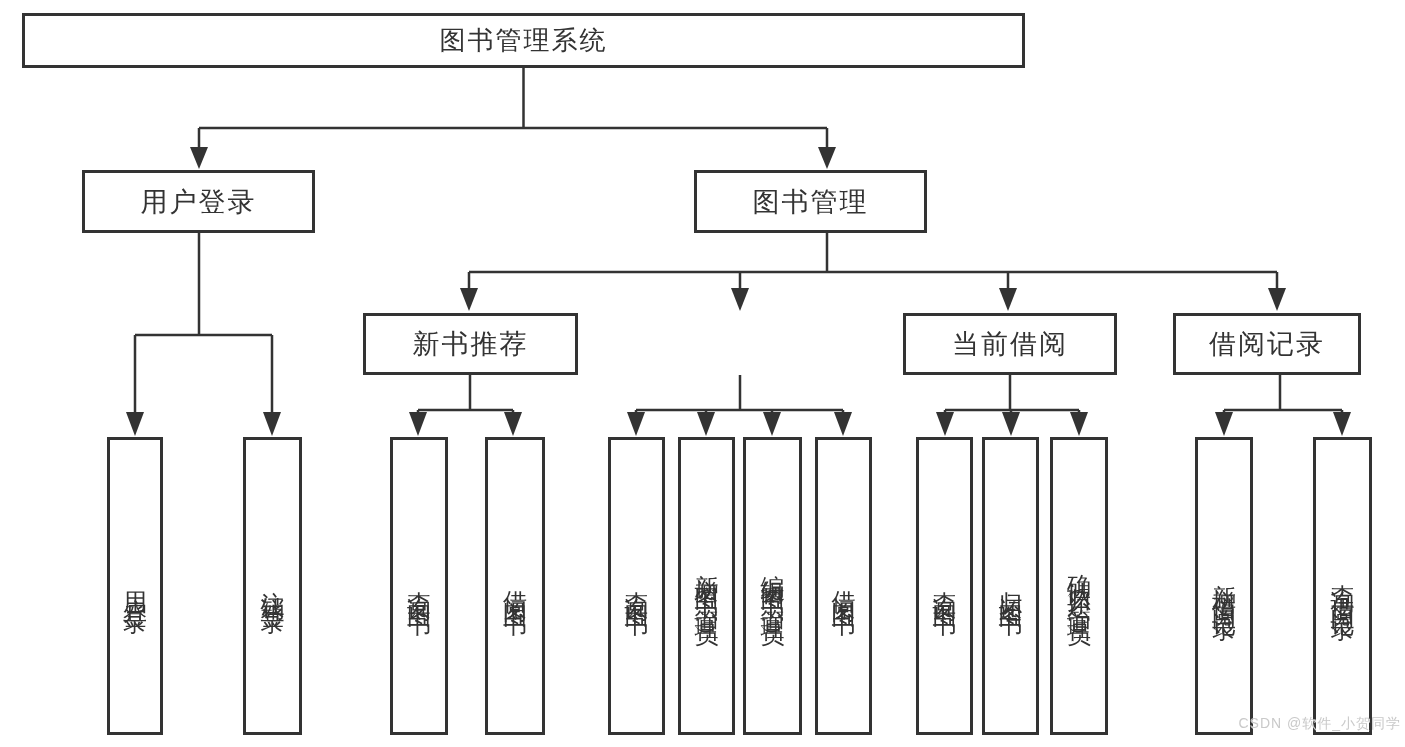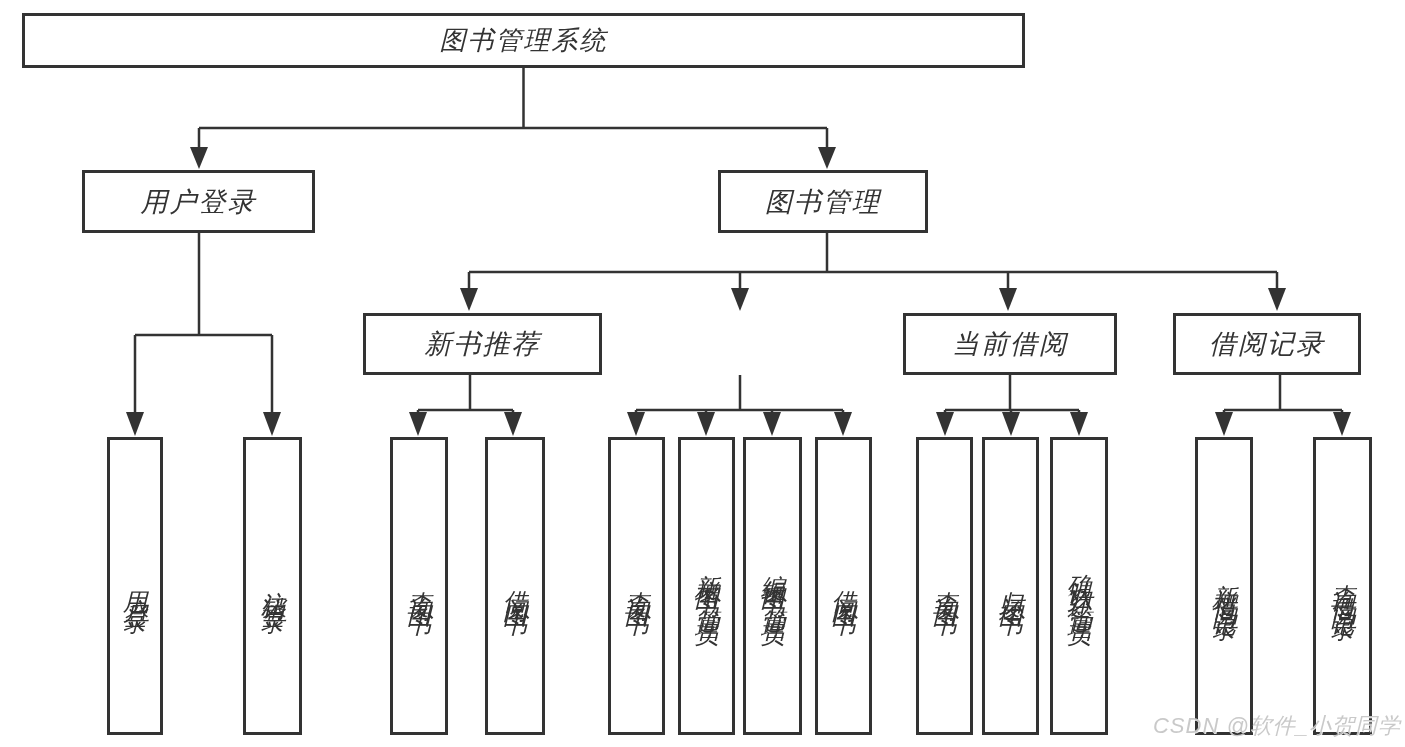--- a/index.html
+++ b/index.html
@@ -3,21 +3,20 @@
 <meta charset="utf-8">
 <style>
   html, body { margin: 0; padding: 0; background: #ffffff; }
   #stage {
     position: relative;
     width: 1405px;
     height: 747px;
     background: #ffffff;
     font-family: "Liberation Sans", sans-serif;
     overflow: hidden;
-    font-style: italic;
   }
   #connectors {
     position: absolute;
     left: 0; top: 0;
     width: 1405px; height: 747px;
   }
   .box {
     position: absolute;
     box-sizing: border-box;
     border: 3px solid #333333;
@@ -43,22 +42,22 @@
   }
   .leaf .vtext {
     writing-mode: vertical-rl;
     text-orientation: mixed;
     letter-spacing: 7px;
     line-height: 1.0;
   }
   #watermark {
     position: absolute;
     right: 4px;
-    bottom: 6px;
-    font-size: 22px;
+    bottom: 14px;
+    font-size: 14px;
     color: rgba(198, 198, 198, 0.95);
     text-shadow: 1px 1px 0 rgba(255,255,255,0.85);
     letter-spacing: 1px;
     white-space: nowrap;
     z-index: 10;
   }
 </style>
 </head>
 <body>
 
@@ -107,25 +106,25 @@
     </g>
   </svg>
 
   <div class="box rootbox" style="left:22px; top:13px; width:1003px; height:55px;">
     <span>图书管理系统</span>
   </div>
 
   <div class="box hbox" style="left:82px; top:170px; width:233px; height:63px;">
     <span>用户登录</span>
   </div>
-  <div class="box hbox" style="left:718px; top:170px; width:210px; height:63px;align-items:center;">
+  <div class="box hbox" style="left:694px; top:170px; width:233px; height:63px;align-items:center;">
     <span>图书管理</span>
   </div>
 
-  <div class="box hbox" style="left:363px; top:313px; width:239px; height:62px;">
+  <div class="box hbox" style="left:363px; top:313px; width:215px; height:62px;">
     <span>新书推荐</span>
   </div>
   <div class="box hbox" style="left:903px; top:313px; width:214px; height:62px;">
     <span>当前借阅</span>
   </div>
   <div class="box hbox" style="left:1173px; top:313px; width:188px; height:62px;">
     <span>借阅记录</span>
   </div>
 
   <div class="box leaf" style="left:107px; top:437px; width:56px; height:298px;">

